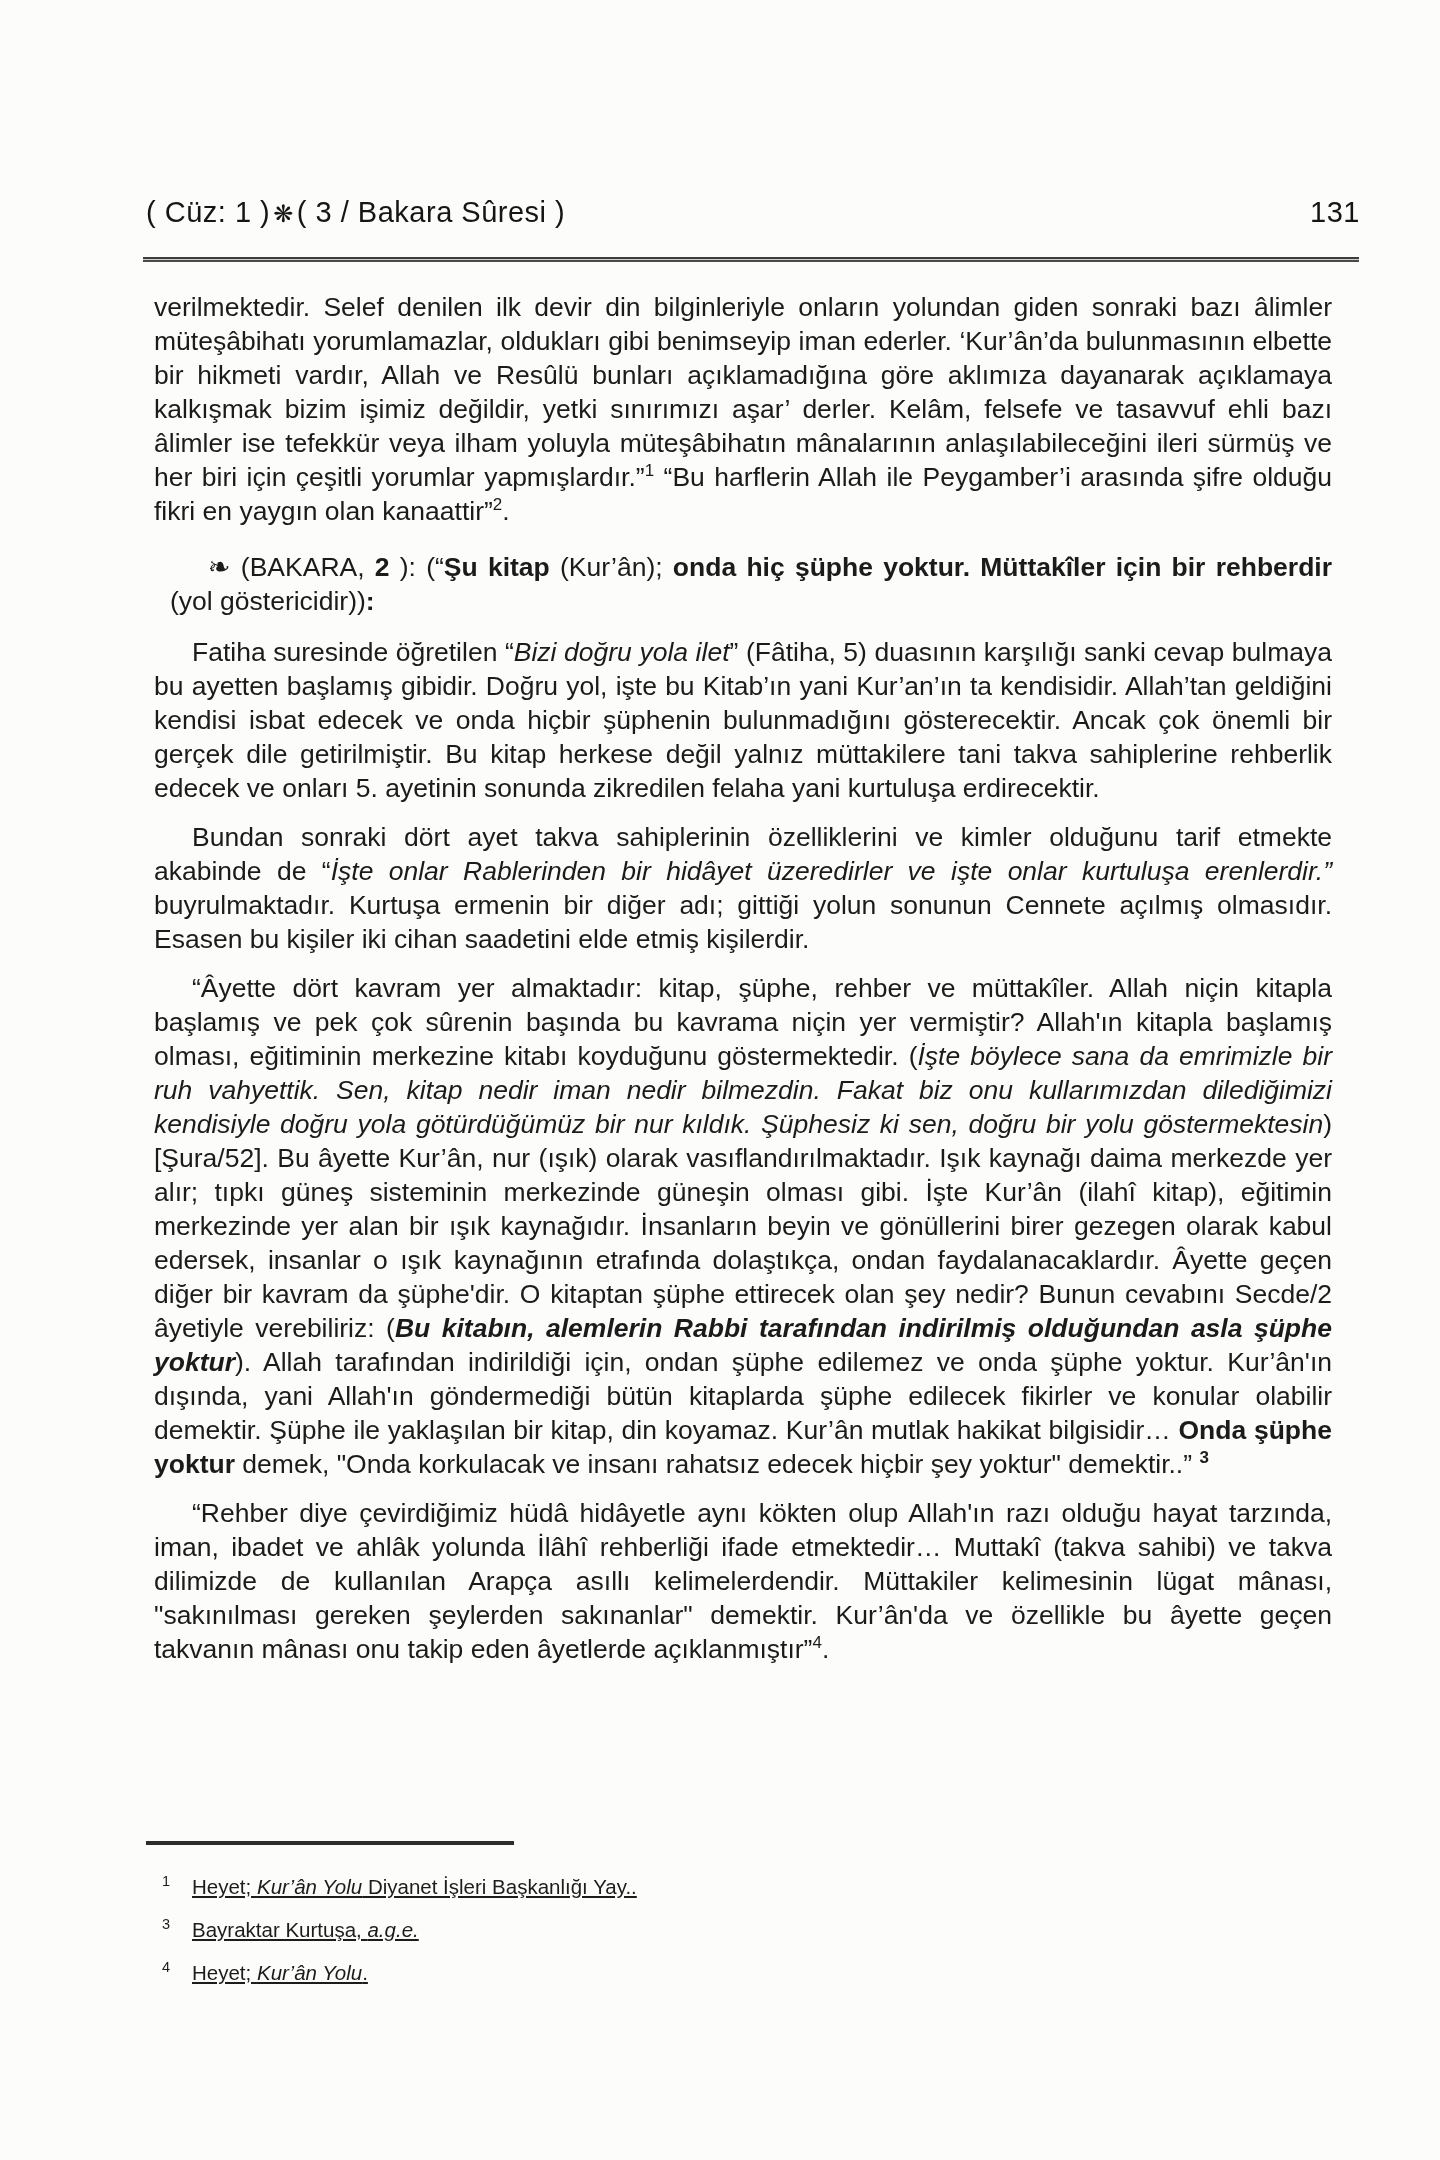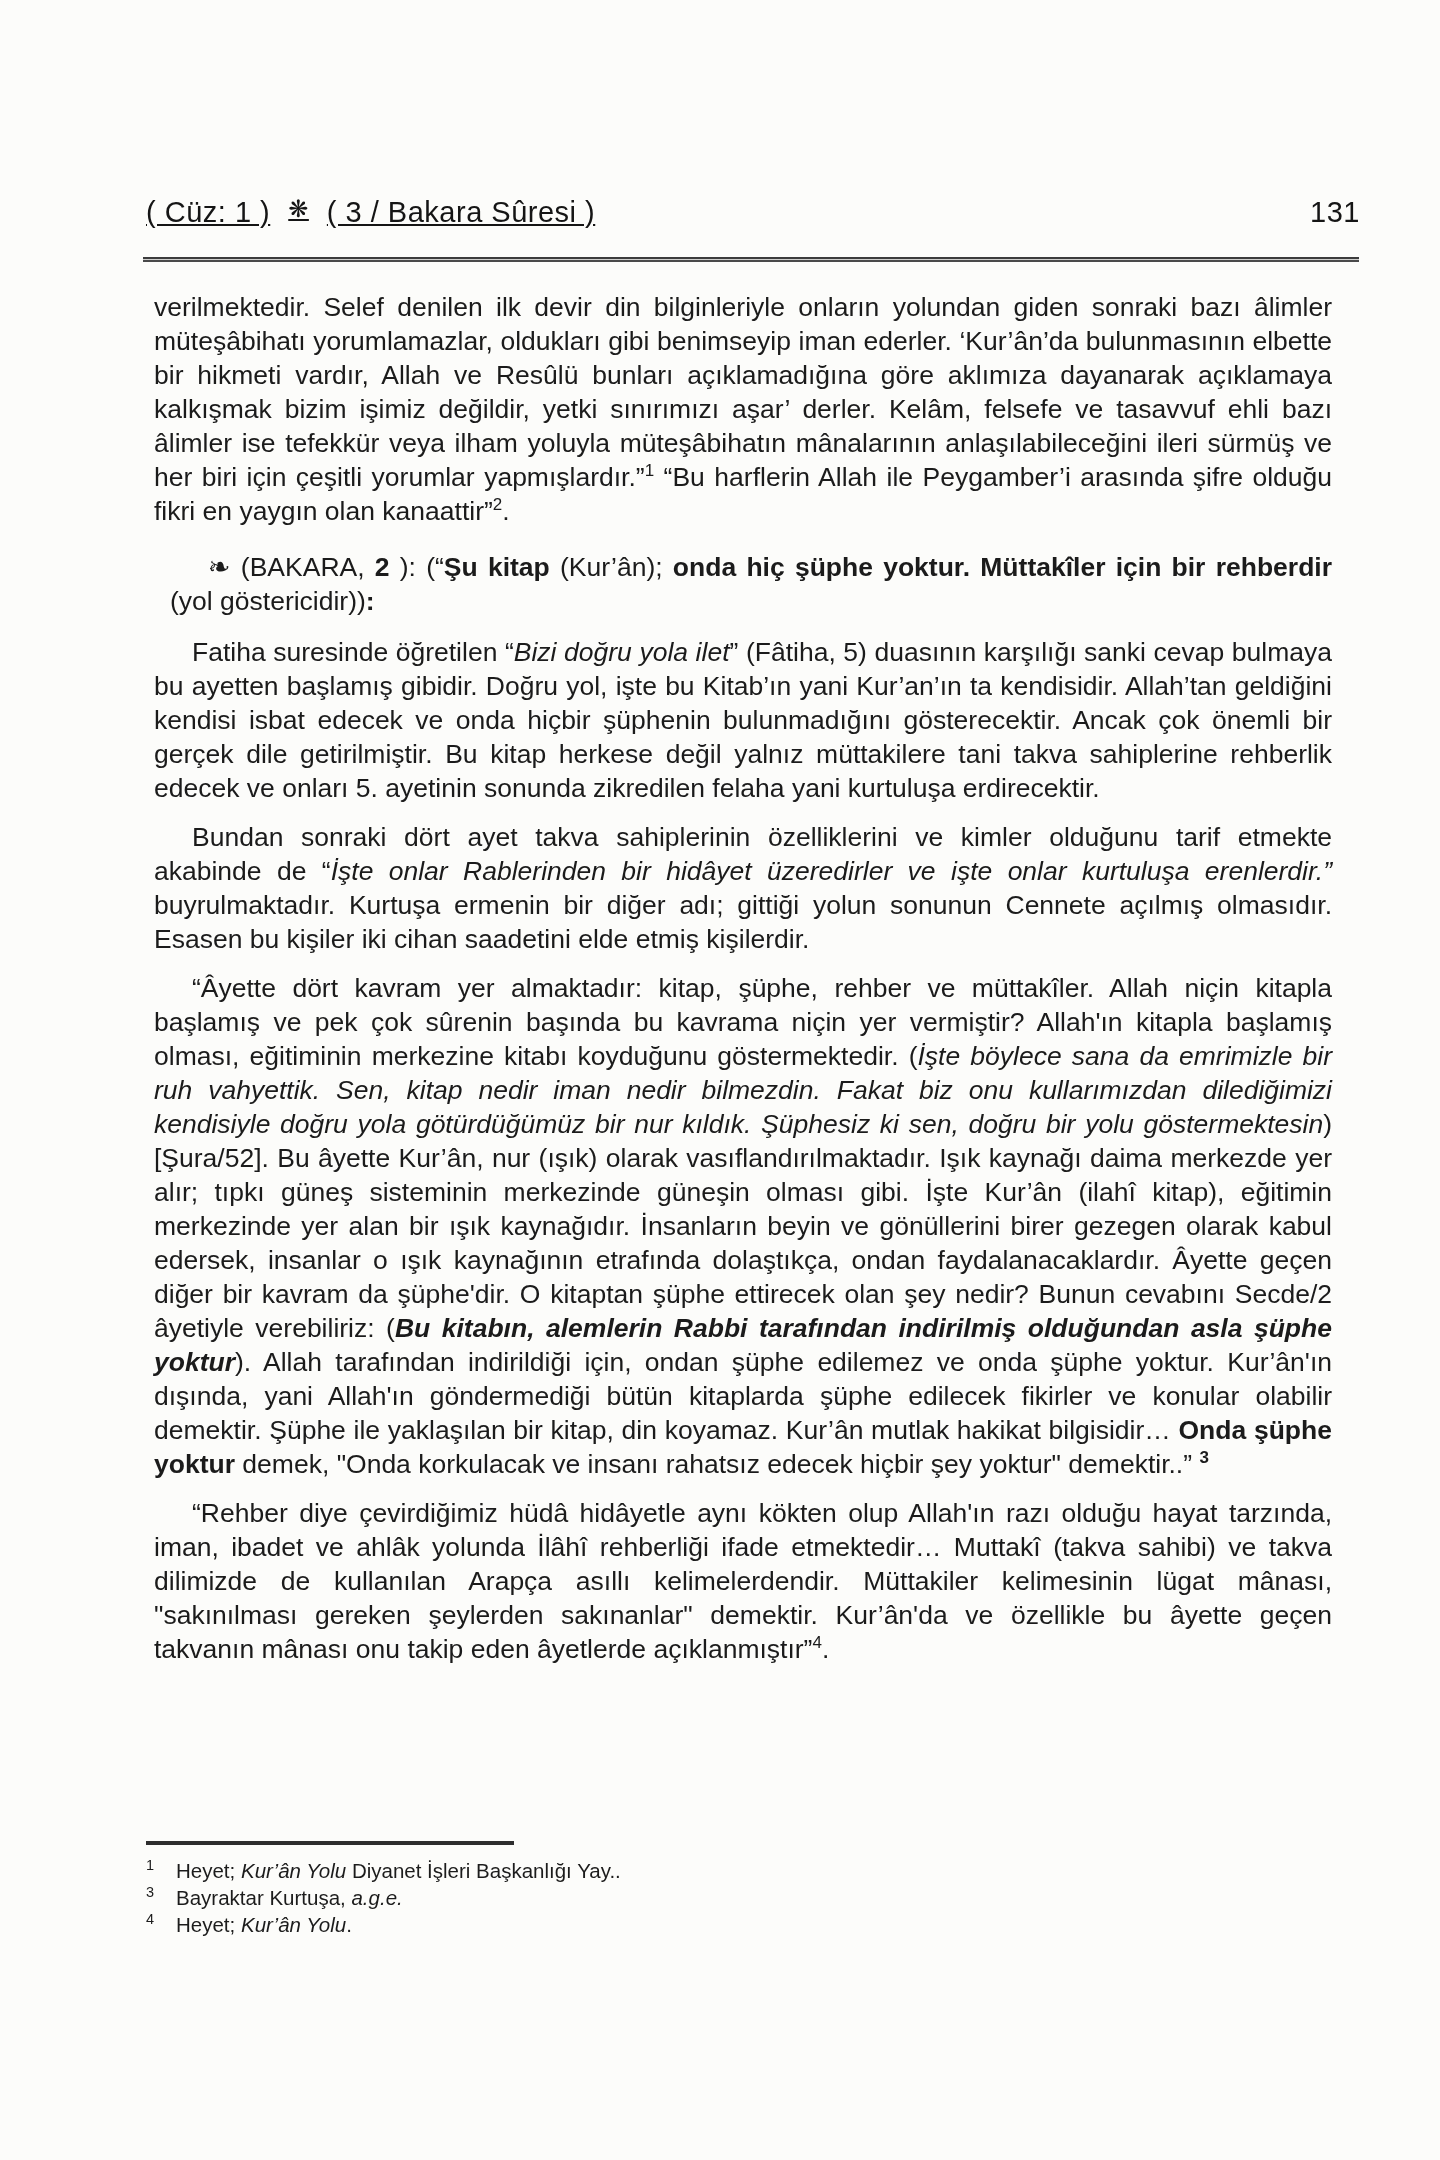--- a/index.html
+++ b/index.html
@@ -16,21 +16,21 @@
     overflow: hidden;
   }
   
   .header {
     position: absolute;
     top: 196px; left: 146px; width: 1214px;
     display: flex; justify-content: space-between; align-items: baseline;
     font-size: 29px; letter-spacing: 0.5px;
     color: #151515;
   }
-  .header-left { display: flex; align-items: flex-start; gap: 18px; text-decoration: underline; }
+  .header-left { display: flex; align-items: flex-end; gap: 3px; }
   .ornament { font-size: 24px; position: relative; top: -1px; }
   .header-rule {
     position: absolute;
     top: 257px; left: 143px; width: 1216px; height: 5px;
     background: linear-gradient(to bottom, #3c3c3c 0px, #3c3c3c 2px, #cfcfcd 2px, #cfcfcd 3px, #4a4a4a 3px, #4a4a4a 5px);
   }
   
   .content {
     position: absolute;
     top: 290px; left: 154px; width: 1178px;
@@ -54,21 +54,21 @@
     position: absolute;
     top: 1841px; left: 146px; width: 368px; height: 4px;
     background: #2d2d2d;
   }
   .footnotes {
     position: absolute;
     top: 1857px; left: 146px; width: 1178px;
     font-size: 20.5px; line-height: 27px;
     color: #1c1c1c;
   }
-  .footnote { margin: 0; white-space: nowrap; }
+  .footnote { margin: 16px; white-space: nowrap; text-decoration: underline; }
   .fn-num {
     display: inline-block; width: 30px;
     font-size: 14.5px; vertical-align: super; line-height: 0;
   }
 </style>
 </head>
 <body>
 
 <div class="page">
 

